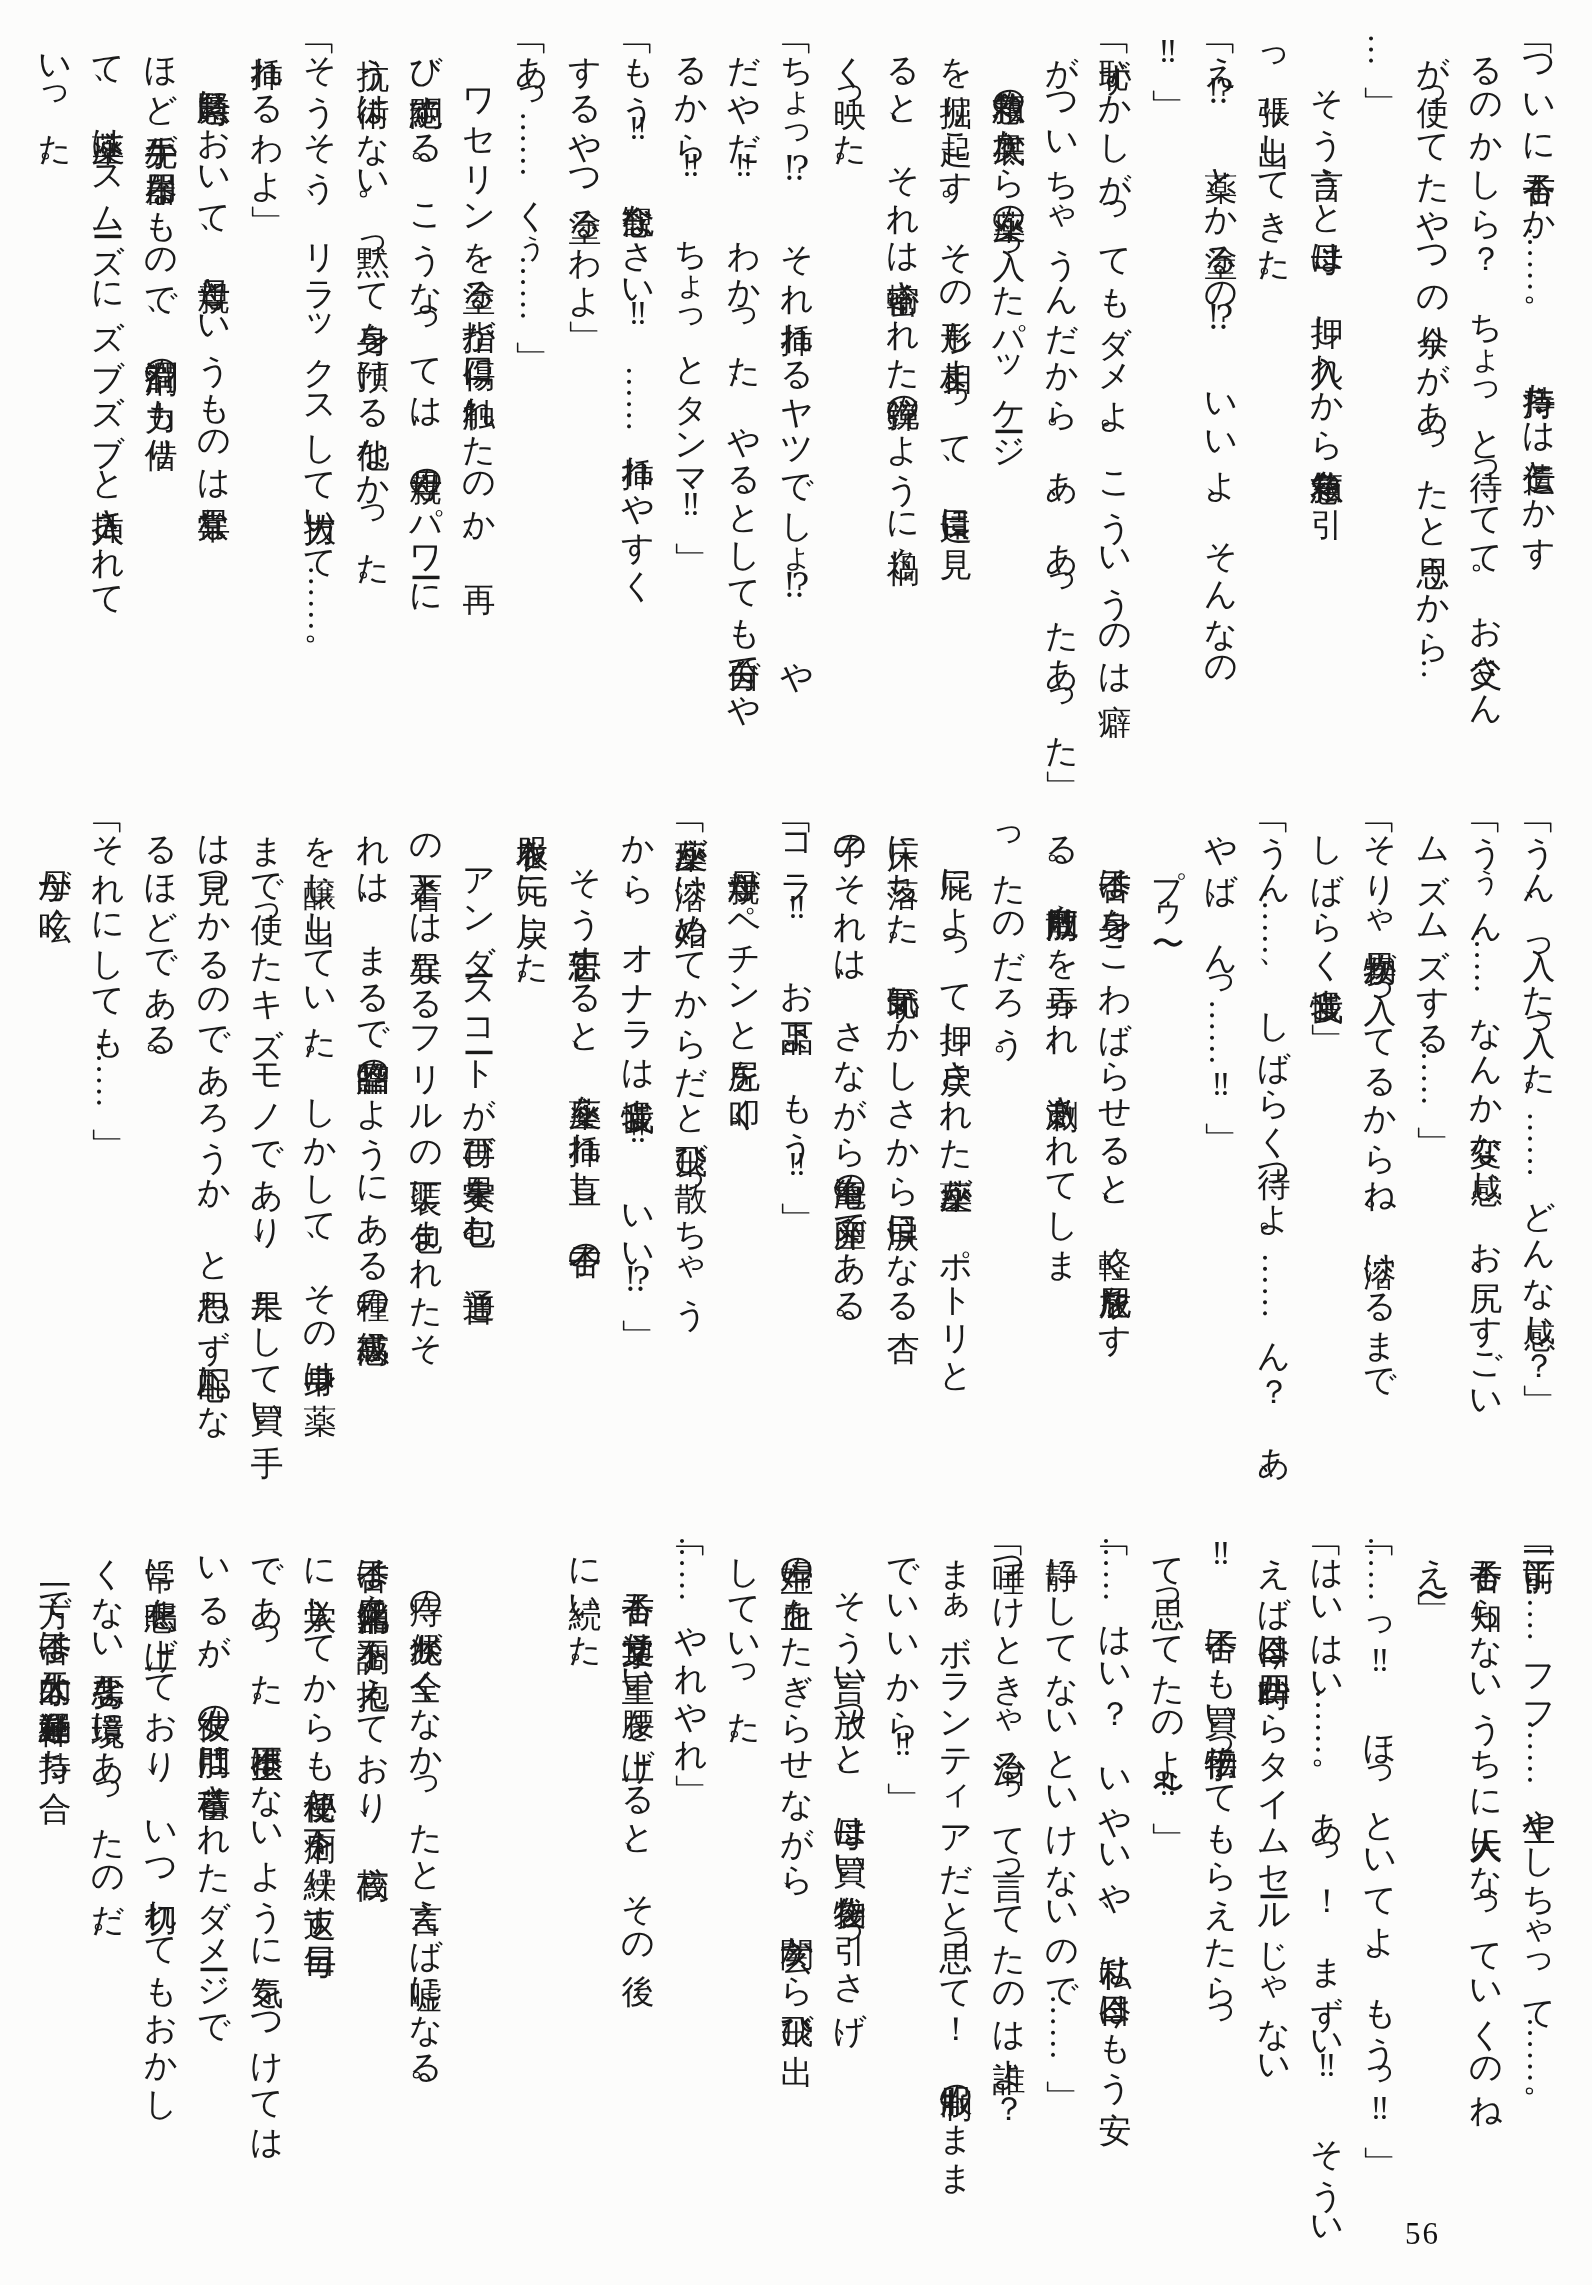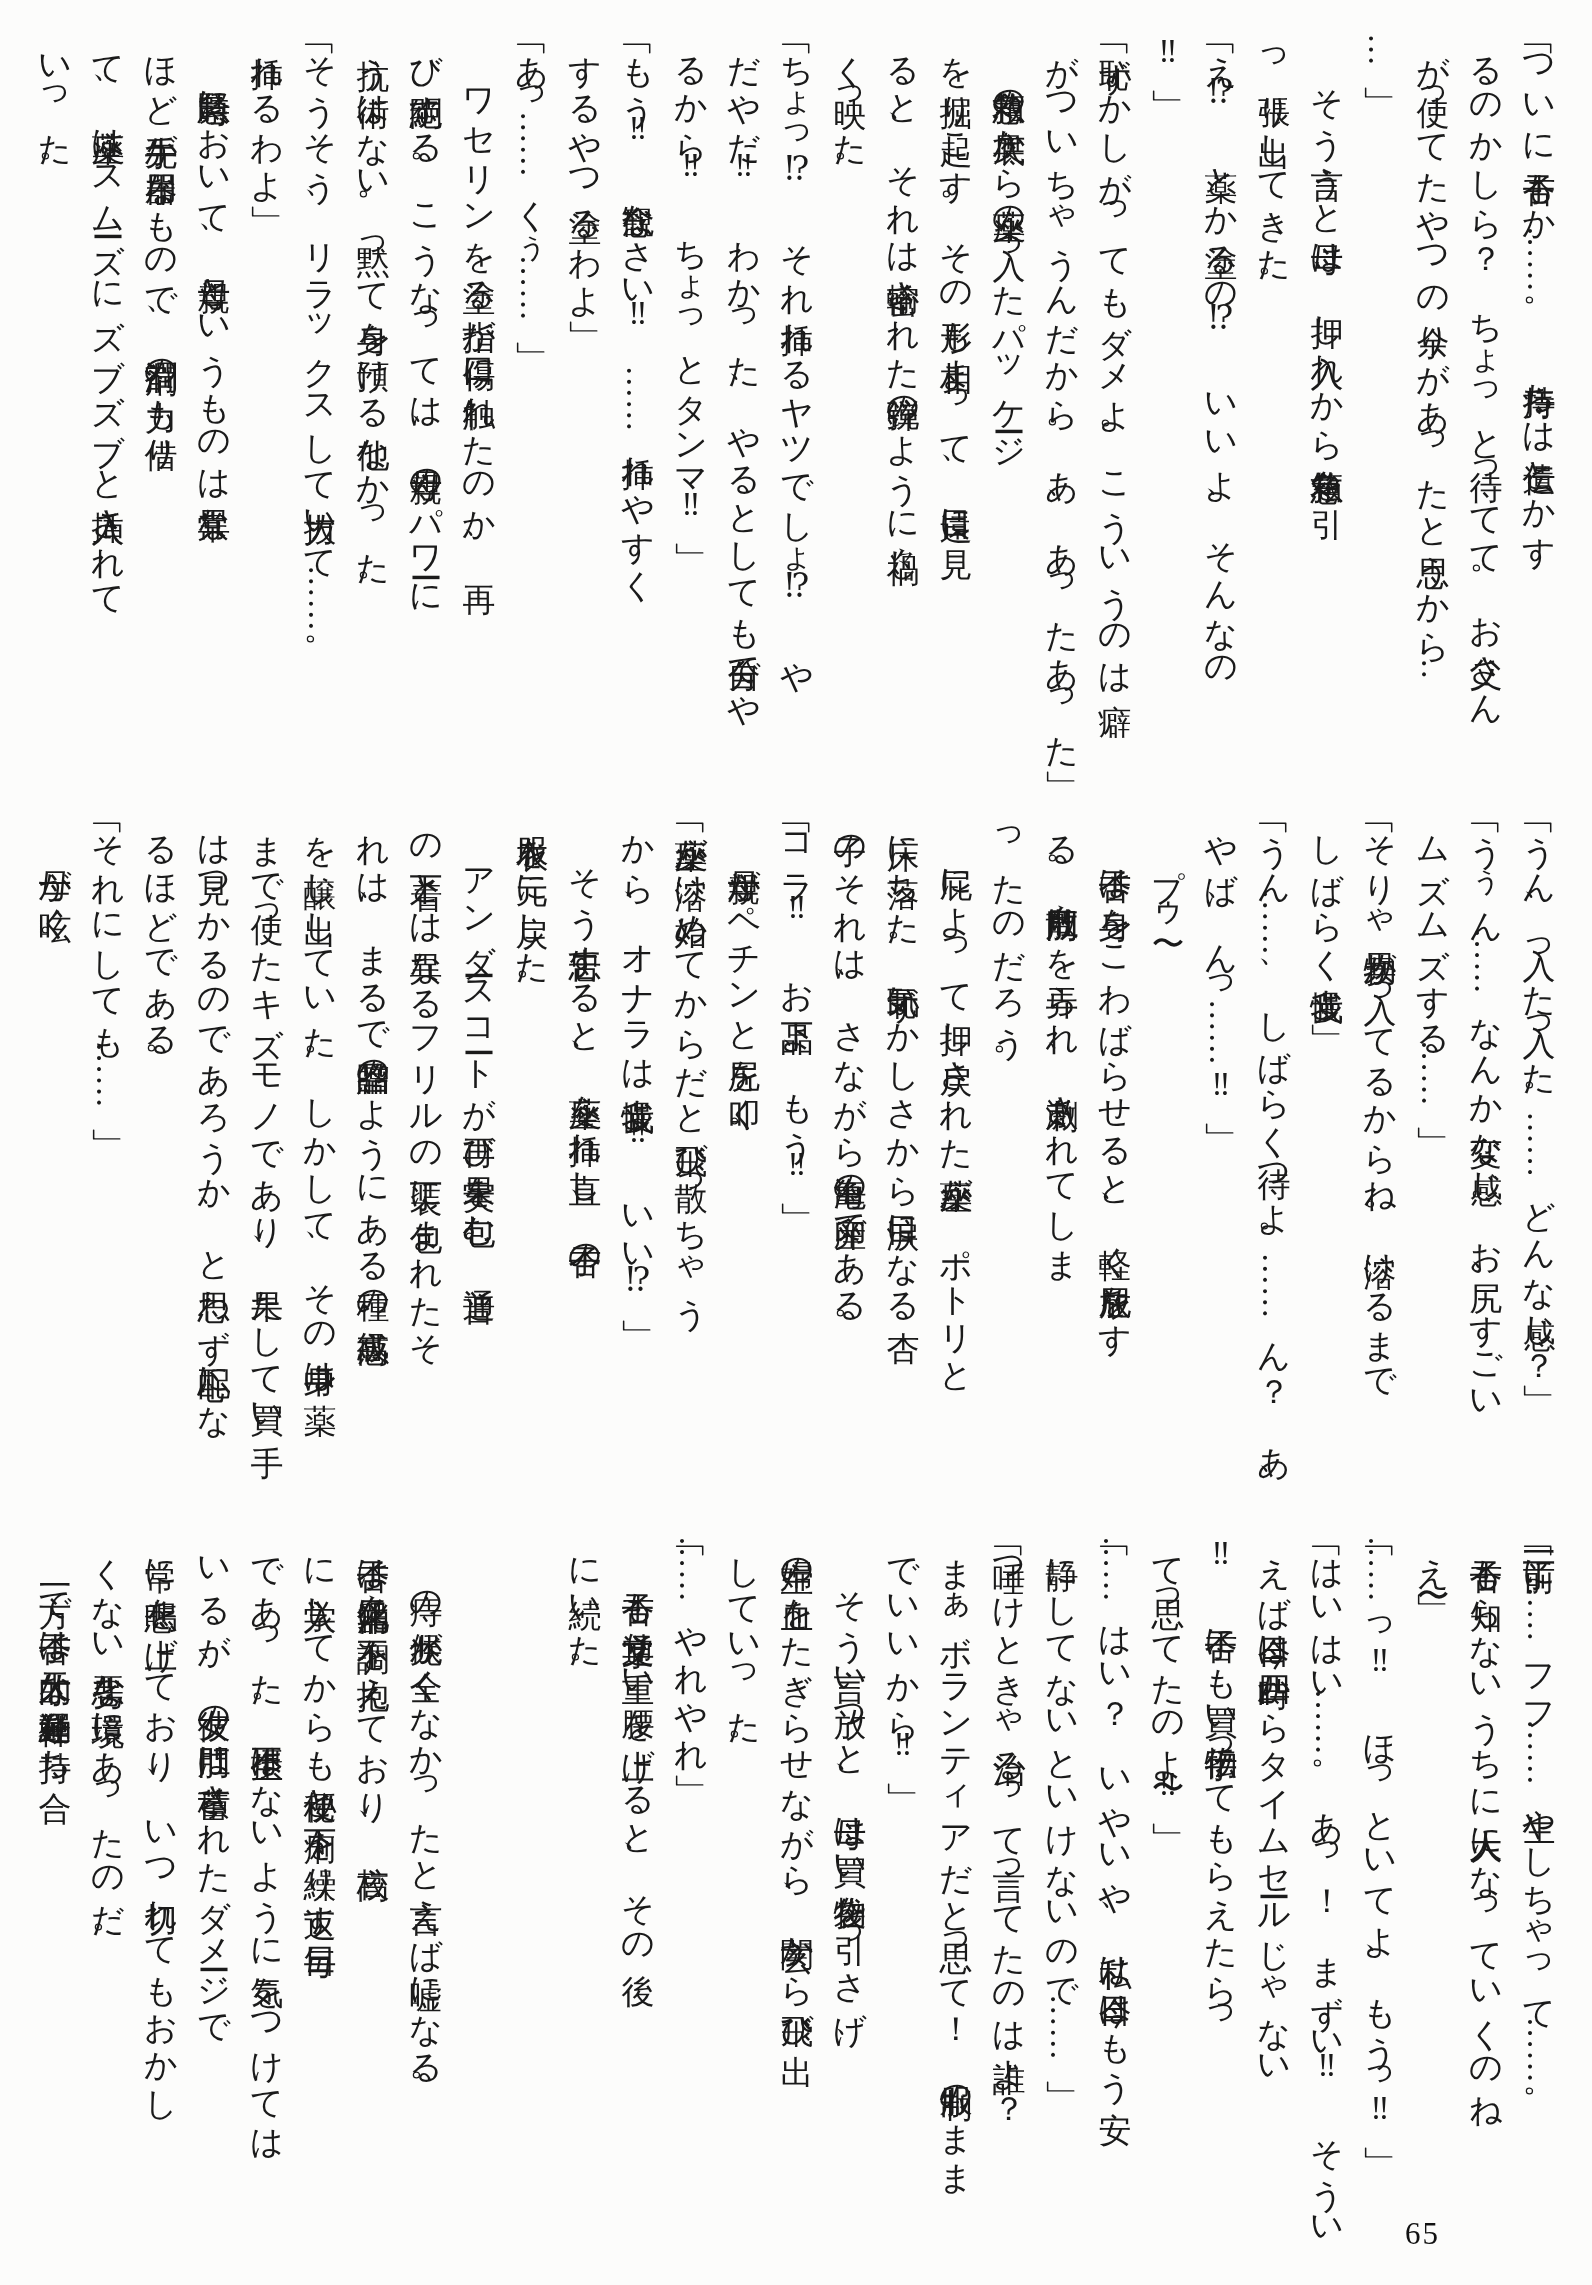--- a/index.html
+++ b/index.html
@@ -137,15 +137,15 @@
       <p class="line blank">　</p>
       <p class="line indent">痔の兆候が全くなかったと言えば嘘になる。</p>
       <p class="line">杏子は元々消化器に不調を抱えており、高校</p>
       <p class="line">に入学してからも便秘と下痢を繰り返す毎日</p>
       <p class="line">であった。不摂生はないように気をつけては</p>
       <p class="line">いるが、彼女の肛門は蓄積されたダメージで</p>
       <p class="line">常に悲鳴を上げており、いつ切れてもおかし</p>
       <p class="line">くない劣悪な環境にあったのだ。</p>
       <p class="line indent">一方で杏子は天才的な運動神経を持ち合</p>
     </section>
-  <div class="pagenum">65</div>
+  <div class="pagenum">56</div>
 </div>
 
 
 </body></html>

